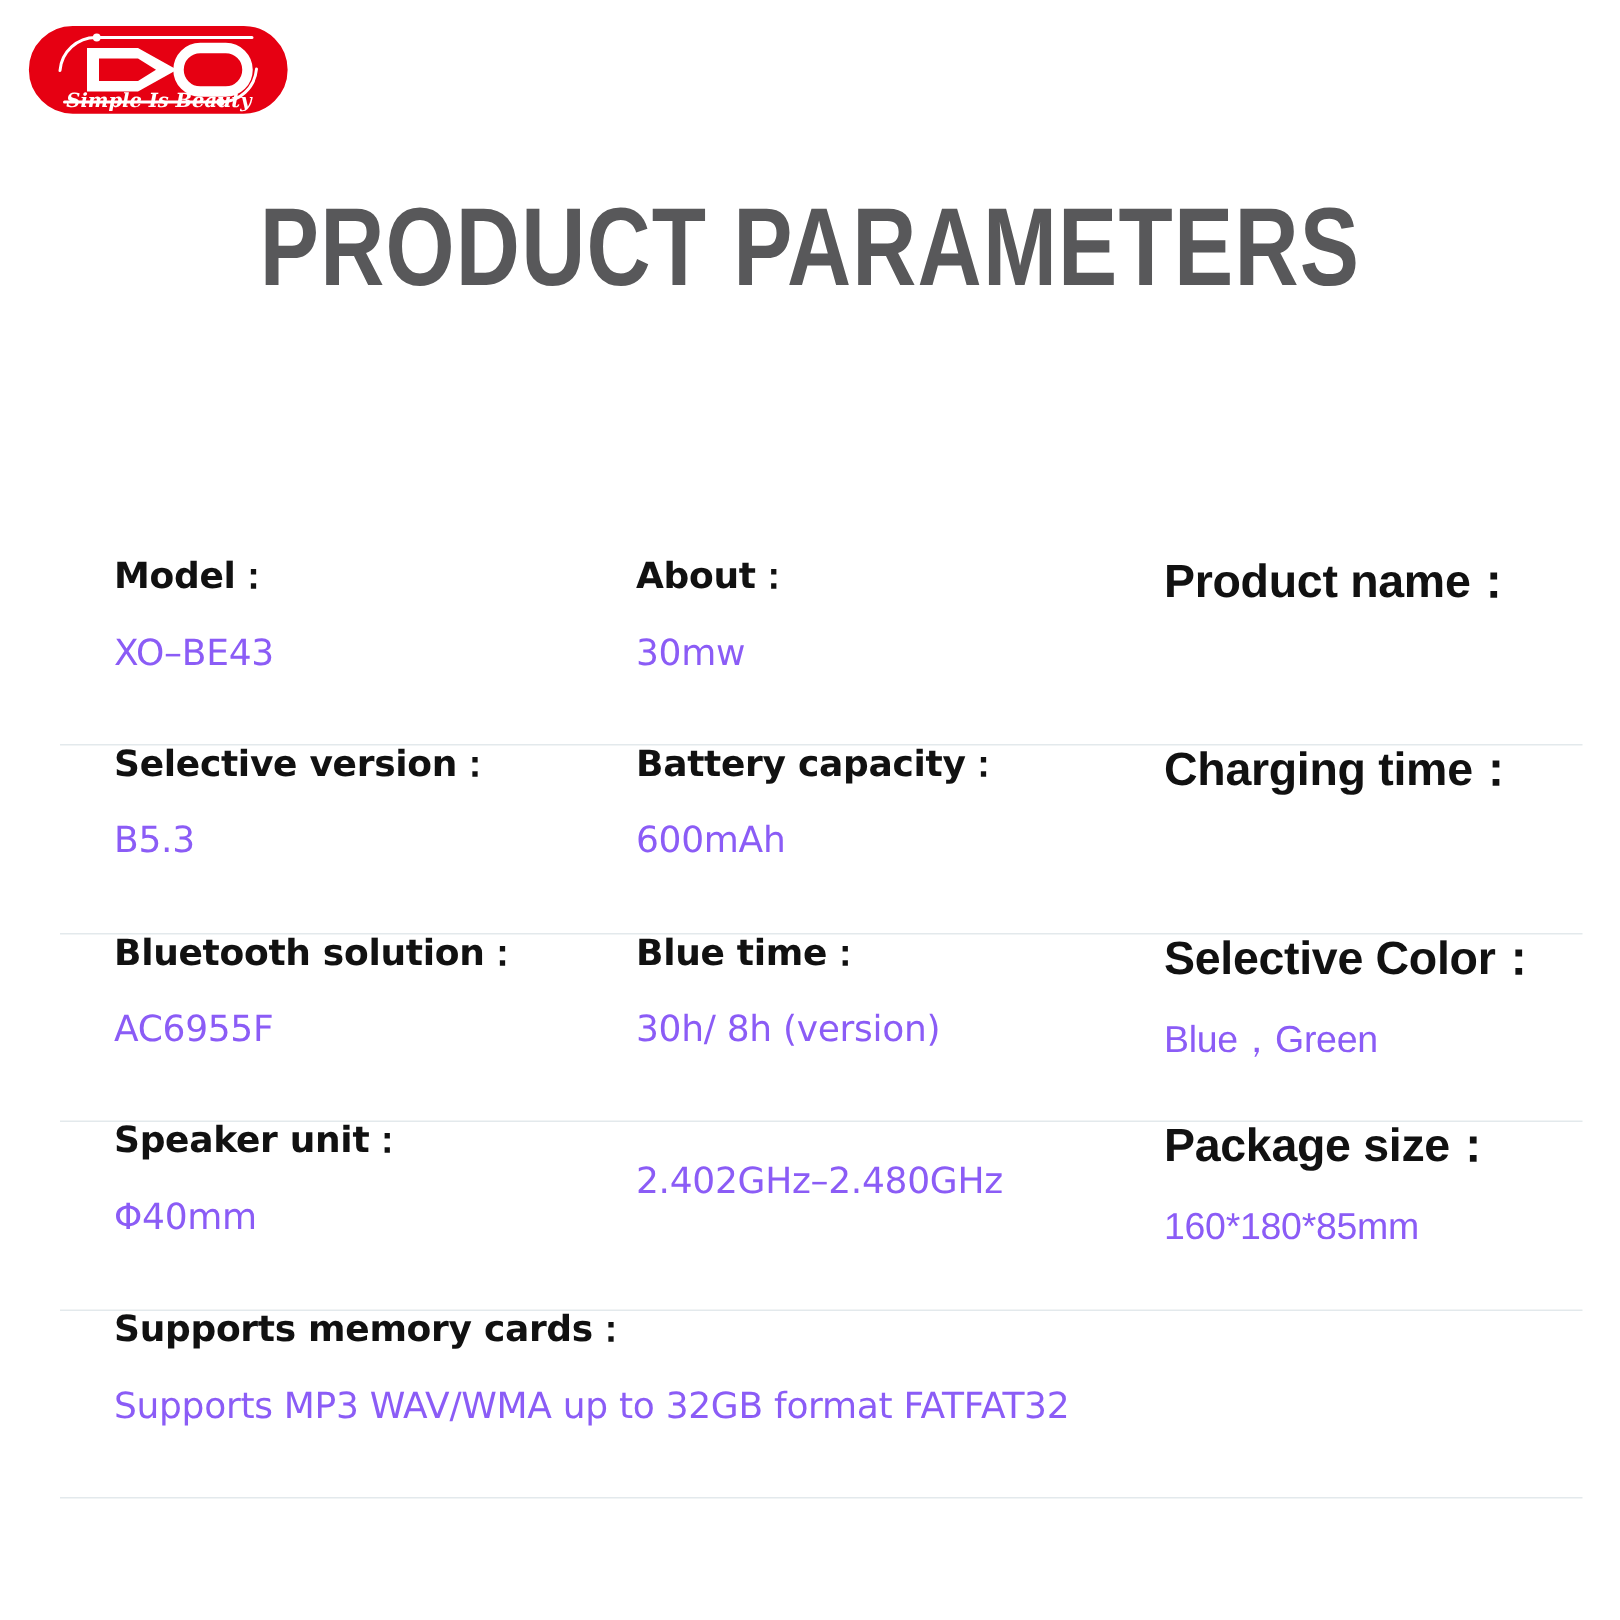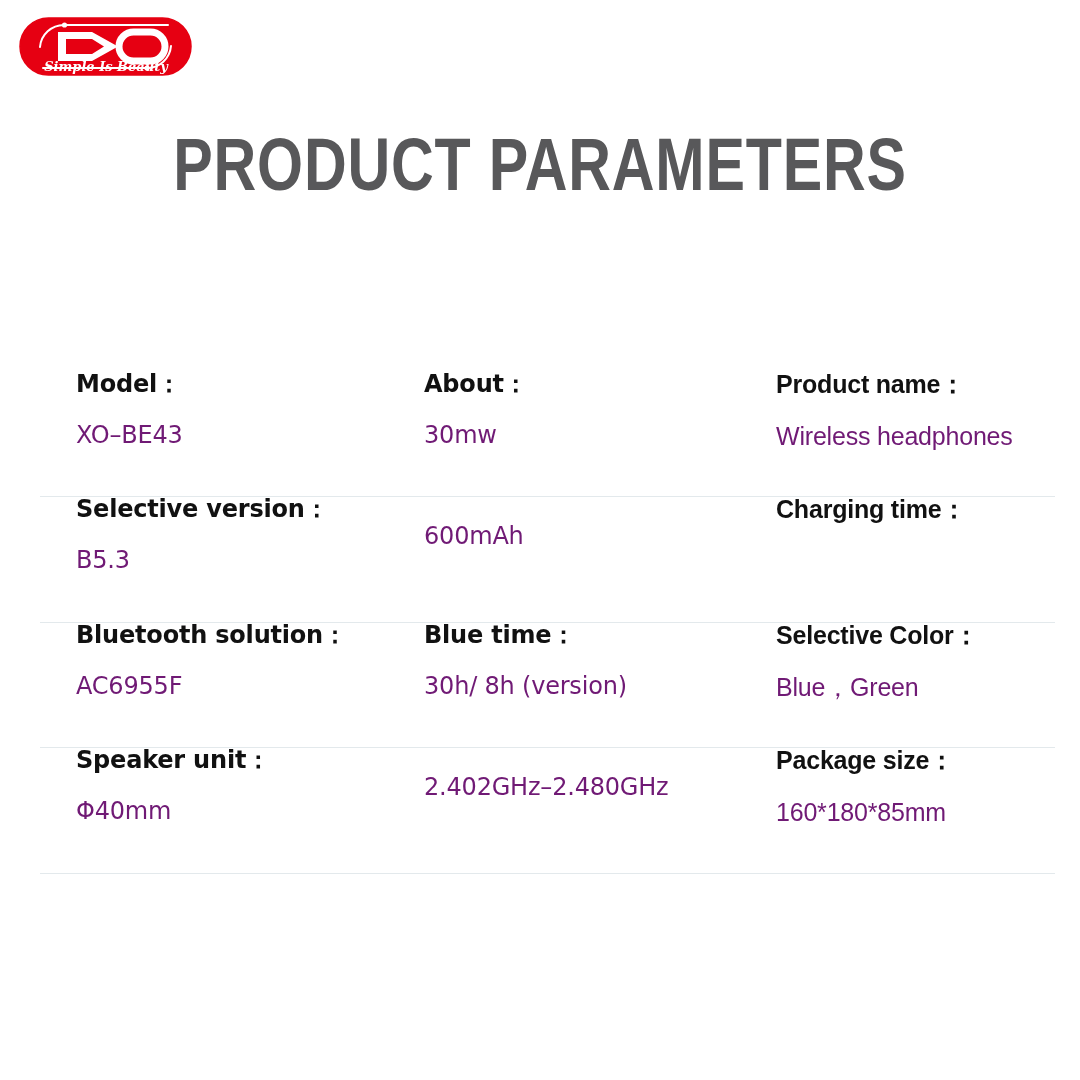--- a/index.html
+++ b/index.html
@@ -64,30 +64,30 @@
     position: absolute;
     top: 0;
   }
   .col-1 { left: 36px;  width: 340px; }
   .col-2 { left: 384px; width: 340px; }
   .col-3 { left: 736px; width: 300px; }
   .col-wide { left: 36px; width: 960px; }
 
   .spec-label {
     font-weight: 700;
-    font-size: 25px;
+    font-size: 31px;
     color: #111111;
     line-height: 1.0;
     white-space: nowrap;
     letter-spacing: -0.2px;
   }
   .spec-value {
     font-weight: 400;
     font-size: 25px;
-    color: #701a75;
+    color: #8b5cf6;
     line-height: 1.0;
     margin-top: 27px;
     white-space: nowrap;
     letter-spacing: -0.2px;
   }
 
   
   .col-3 .spec-label, .col-3 .spec-value {
     font-family: "Liberation Sans", sans-serif;
   }
@@ -135,30 +135,30 @@
     <div class="spec-cell col-1">
       <div class="spec-label">Model：</div>
       <div class="spec-value">XO–BE43</div>
     </div>
     <div class="spec-cell col-2">
       <div class="spec-label">About：</div>
       <div class="spec-value">30mw</div>
     </div>
     <div class="spec-cell col-3">
       <div class="spec-label">Product name：</div>
-      <div class="spec-value">Wireless headphones</div>
     </div>
   </div>
 
   <div class="spec-row">
     <div class="spec-cell col-1">
       <div class="spec-label">Selective version：</div>
       <div class="spec-value">B5.3</div>
     </div>
     <div class="spec-cell col-2">
+      <div class="spec-label">Battery capacity：</div>
       <div class="spec-value">600mAh</div>
     </div>
     <div class="spec-cell col-3">
       <div class="spec-label">Charging time：</div>
     </div>
   </div>
 
   <div class="spec-row">
     <div class="spec-cell col-1">
       <div class="spec-label">Bluetooth solution：</div>
@@ -181,14 +181,20 @@
     </div>
     <div class="spec-cell col-2">
       <div class="spec-value">2.402GHz–2.480GHz</div>
     </div>
     <div class="spec-cell col-3">
       <div class="spec-label">Package size：</div>
       <div class="spec-value">160*180*85mm</div>
     </div>
   </div>
 
+  <div class="spec-row">
+    <div class="spec-cell col-wide">
+      <div class="spec-label">Supports memory cards：</div>
+      <div class="spec-value">Supports MP3 WAV/WMA up to 32GB format FATFAT32</div>
+    </div>
+  </div>
 
 </div>
 
 </body></html>

